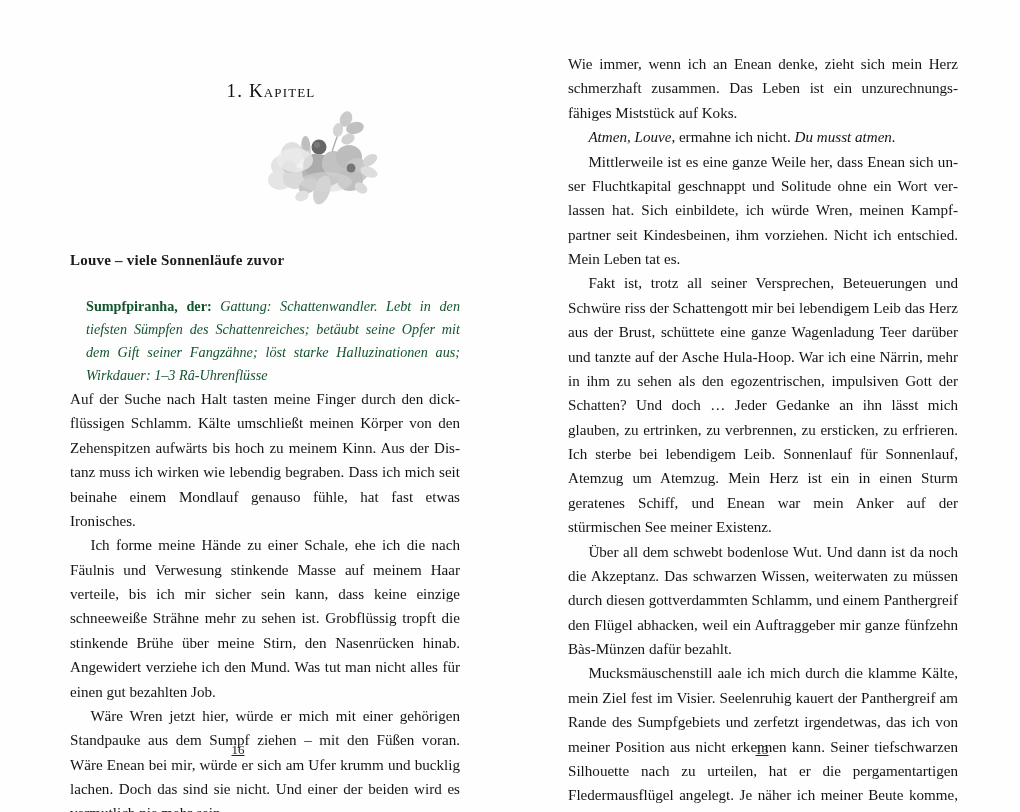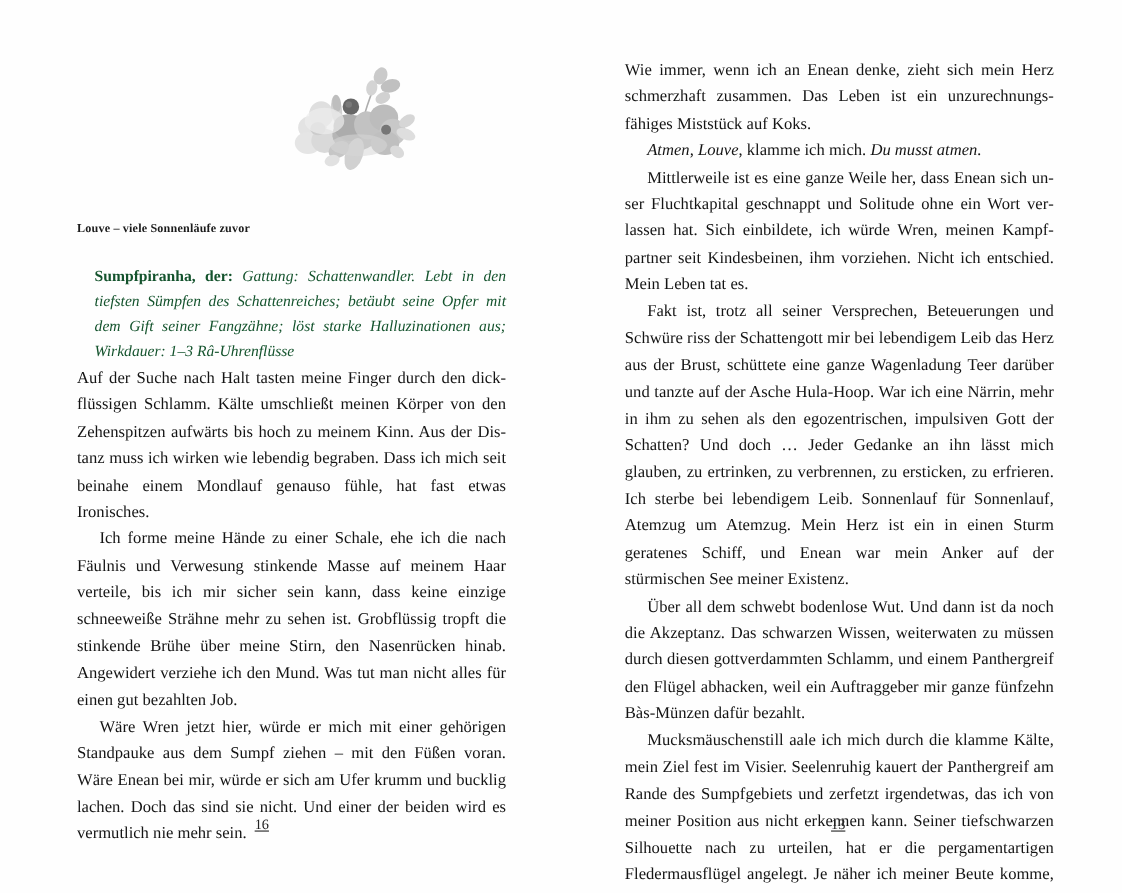--- a/index.html
+++ b/index.html
@@ -58,21 +58,21 @@
     display: block;
     margin: 6px auto 0;
     margin-left: 192px;
     width: 120px;
     height: 108px;
   }
 
   
   .scene-title {
     margin: 36px 0 0 0;
-    font-size: 11px;
+    font-size: 15px;
     font-weight: bold;
     letter-spacing: 0.015em;
     color: #1b1b1b;
   }
 
   
   .definition {
     margin: 26px 0 0 16px;
     width: 374px;
     font-size: 14.2px;
@@ -114,20 +114,21 @@
   .page-right .folio { left: 232px; width: 40px; }
 </style>
 </head>
 <body>
 
 <div class="spread">
 
   <div class="page page-left">
     <div class="text-block">
 
+      <h1 class="chapter-head">1. Kapitel</h1>
 
       <svg class="ornament" viewBox="0 0 120 108">
         <g opacity="0.95">
 
           <path d="M70 44 C73 34, 76 26, 80 16" stroke="#a9a9a9" stroke-width="1.4" fill="none"></path>
           <ellipse cx="84" cy="11" rx="6" ry="8" fill="#c8c8c8" transform="rotate(22 84 11)"></ellipse>
           <ellipse cx="93" cy="20" rx="9" ry="6" fill="#bdbdbd" transform="rotate(-14 93 20)"></ellipse>
           <ellipse cx="76" cy="22" rx="5" ry="7" fill="#d2d2d2" transform="rotate(12 76 22)"></ellipse>
           <ellipse cx="86" cy="31" rx="7" ry="5" fill="#cfcfcf" transform="rotate(-26 86 31)"></ellipse>
 
@@ -176,21 +177,21 @@
       <p class="body indent">Wäre Wren jetzt hier, würde er mich mit einer gehörigen Standpauke aus dem Sumpf ziehen – mit den Füßen voran. Wäre Enean bei mir, würde er sich am Ufer krumm und buck­lig lachen. Doch das sind sie nicht. Und einer der beiden wird es vermutlich nie mehr sein.</p>
     </div>
 
     <div class="folio">16</div>
   </div>
 
   <div class="page page-right">
     <div class="text-block">
       <div id="right-paragraphs">
           <p class="body first"><span>Wie immer, wenn ich an Enean denke, zieht sich mein Herz schmerzhaft zusammen. Das Leben ist ein unzurechnungs­fähiges Miststück auf Koks.</span></p>
-          <p class="body indent"><em>Atmen, Louve</em><span>, klamme ich mich. </span><em>Du musst atmen.</em></p>
+          <p class="body indent"><em>Atmen, Louve</em><span>, ermahne ich nicht. </span><em>Du musst atmen.</em></p>
           <p class="body indent"><span>Mittlerweile ist es eine ganze Weile her, dass Enean sich un­ser Fluchtkapital geschnappt und Solitude ohne ein Wort ver­lassen hat. Sich einbildete, ich würde Wren, meinen Kampf­partner seit Kindesbeinen, ihm vorziehen. Nicht ich entschied. Mein Leben tat es.</span></p>
           <p class="body indent"><span>Fakt ist, trotz all seiner Versprechen, Beteuerungen und Schwüre riss der Schattengott mir bei lebendigem Leib das Herz aus der Brust, schüttete eine ganze Wagenladung Teer darüber und tanzte auf der Asche Hula-Hoop. War ich eine Närrin, mehr in ihm zu sehen als den egozentrischen, impul­siven Gott der Schatten? Und doch … Jeder Gedanke an ihn lässt mich glauben, zu ertrinken, zu verbrennen, zu ersticken, zu erfrieren. Ich sterbe bei lebendigem Leib. Sonnenlauf für Sonnenlauf, Atemzug um Atemzug. Mein Herz ist ein in ei­nen Sturm geratenes Schiff, und Enean war mein Anker auf der stürmischen See meiner Existenz.</span></p>
           <p class="body indent"><span>Über all dem schwebt bodenlose Wut. Und dann ist da noch die Akzeptanz. Das schwarzen Wissen, weiterwaten zu müssen durch diesen gottverdammten Schlamm, und einem Panther­greif den Flügel abhacken, weil ein Auftraggeber mir ganze fünfzehn Bàs-Münzen dafür bezahlt.</span></p>
           <p class="body indent"><span>Mucksmäuschenstill aale ich mich durch die klamme Kälte, mein Ziel fest im Visier. Seelenruhig kauert der Panthergreif am Rande des Sumpfgebiets und zerfetzt irgendetwas, das ich von meiner Position aus nicht erkennen kann. Seiner tief­schwarzen Silhouette nach zu urteilen, hat er die pergament­artigen Fledermausflügel angelegt. Je näher ich meiner Beute komme, desto stärker vermischt sich sein beißender Gestank</span></p>
         </div>
     </div>
 
     <div class="folio">13</div>
   </div>
 

